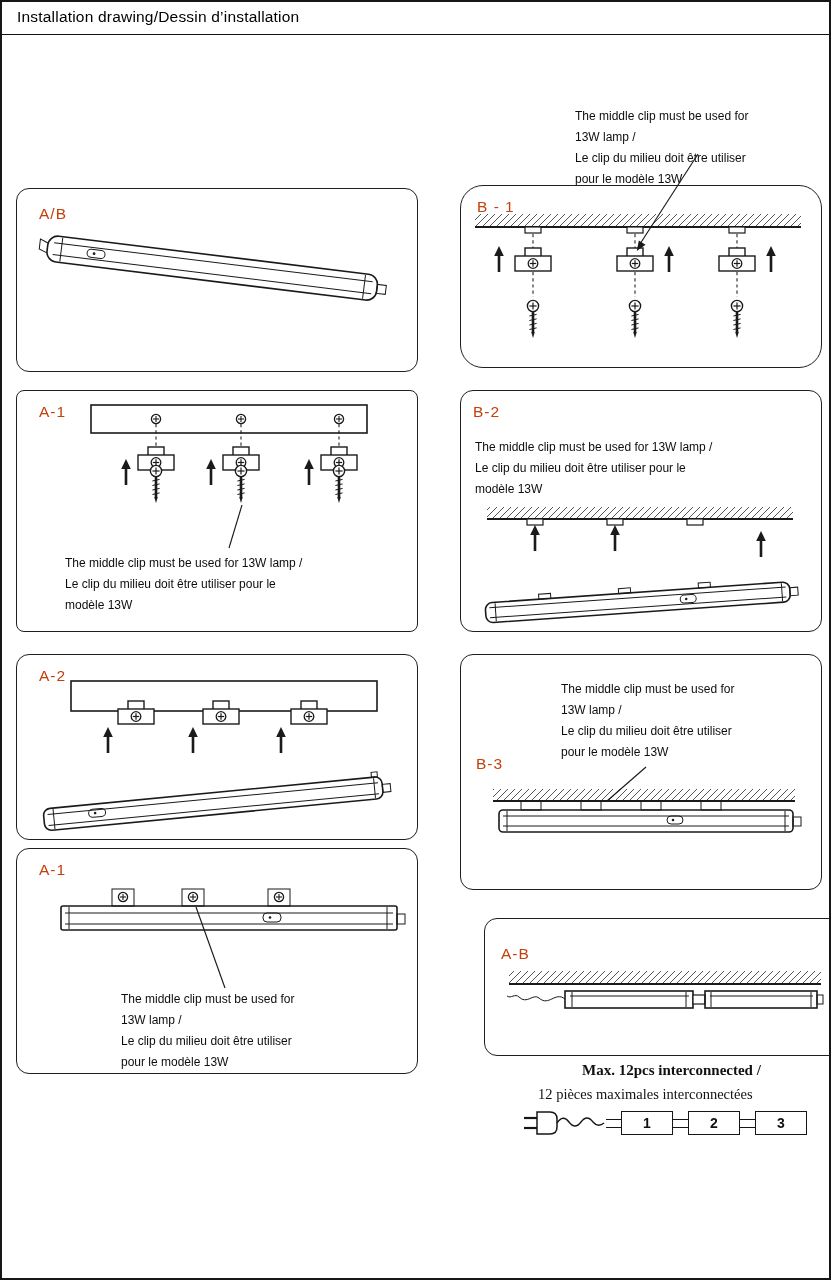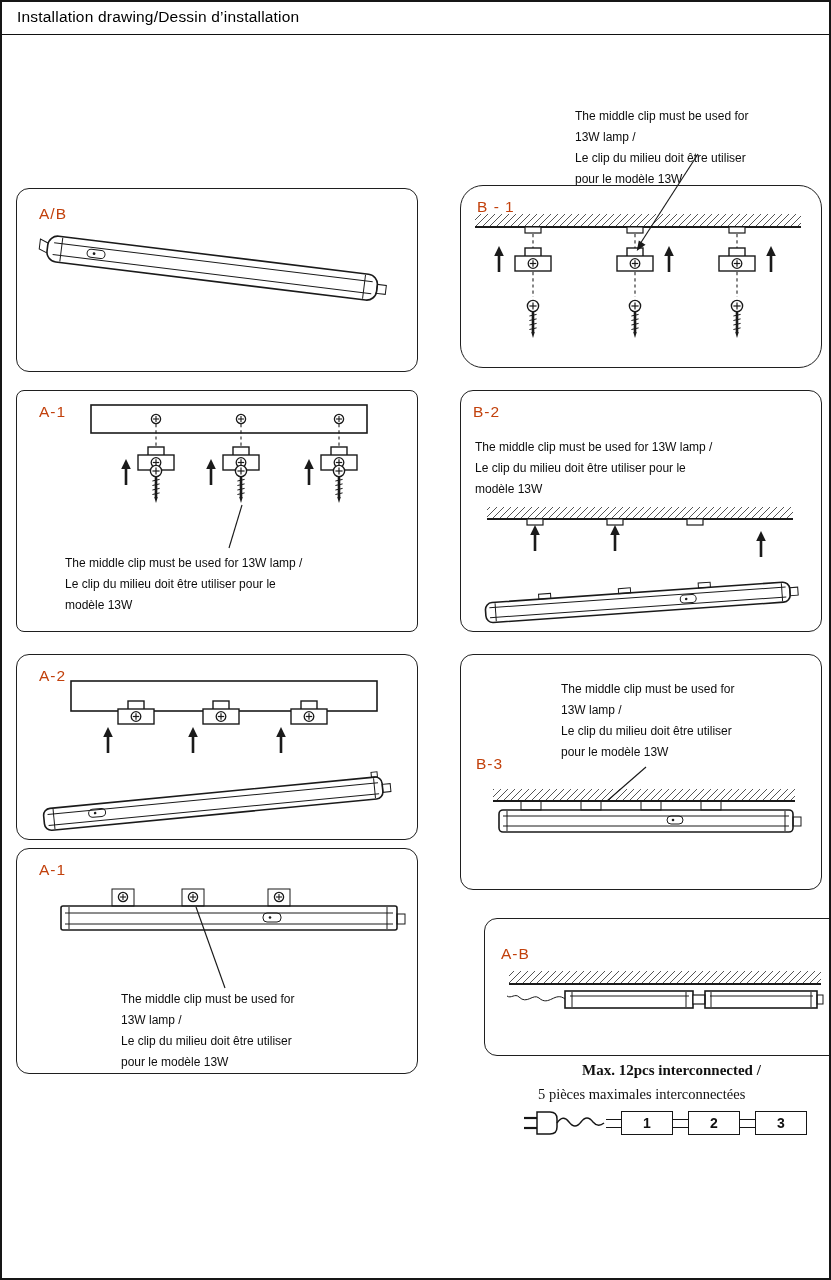--- a/index.html
+++ b/index.html
@@ -309,21 +309,21 @@
       <rect x="196" y="28" width="12" height="9" fill="#fff" stroke="#1a1a1a" stroke-width="1.2"></rect>
       <rect x="208" y="24" width="112" height="17" class="s16"></rect>
       <line x1="213" y1="29" x2="316" y2="29" class="s1"></line>
       <line x1="214" y1="25" x2="214" y2="40" class="s1"></line>
       <line x1="314" y1="25" x2="314" y2="40" class="s1"></line>
       <rect x="320" y="28" width="6" height="9" class="s1"></rect>
     </svg>
   </div>
 
   <div class="ic-title">Max. 12pcs interconnected /</div>
-  <div class="ic-sub">5 pièces maximales interconnectées</div>
+  <div class="ic-sub">12 pièces maximales interconnectées</div>
   <div class="ic-row">
     <svg width="86" height="36" style="overflow:visible">
       <line x1="4" y1="13" x2="17" y2="13" stroke="#161616" stroke-width="2.2"></line>
       <line x1="4" y1="23" x2="17" y2="23" stroke="#161616" stroke-width="2.2"></line>
       <path d="M17,7 L30,7 Q37,7 37,14 L37,22 Q37,29 30,29 L17,29 Z" fill="#fff" stroke="#161616" stroke-width="1.5"></path>
       <path d="M37,18 q6,-9 12,-1 q6,8 12,0 q6,-8 12,0 q5,6 11,1" fill="none" stroke="#161616" stroke-width="1.4"></path>
     </svg>
     <div class="ilink"></div>
     <div class="ibox">1</div>
     <div class="ilink"></div>

